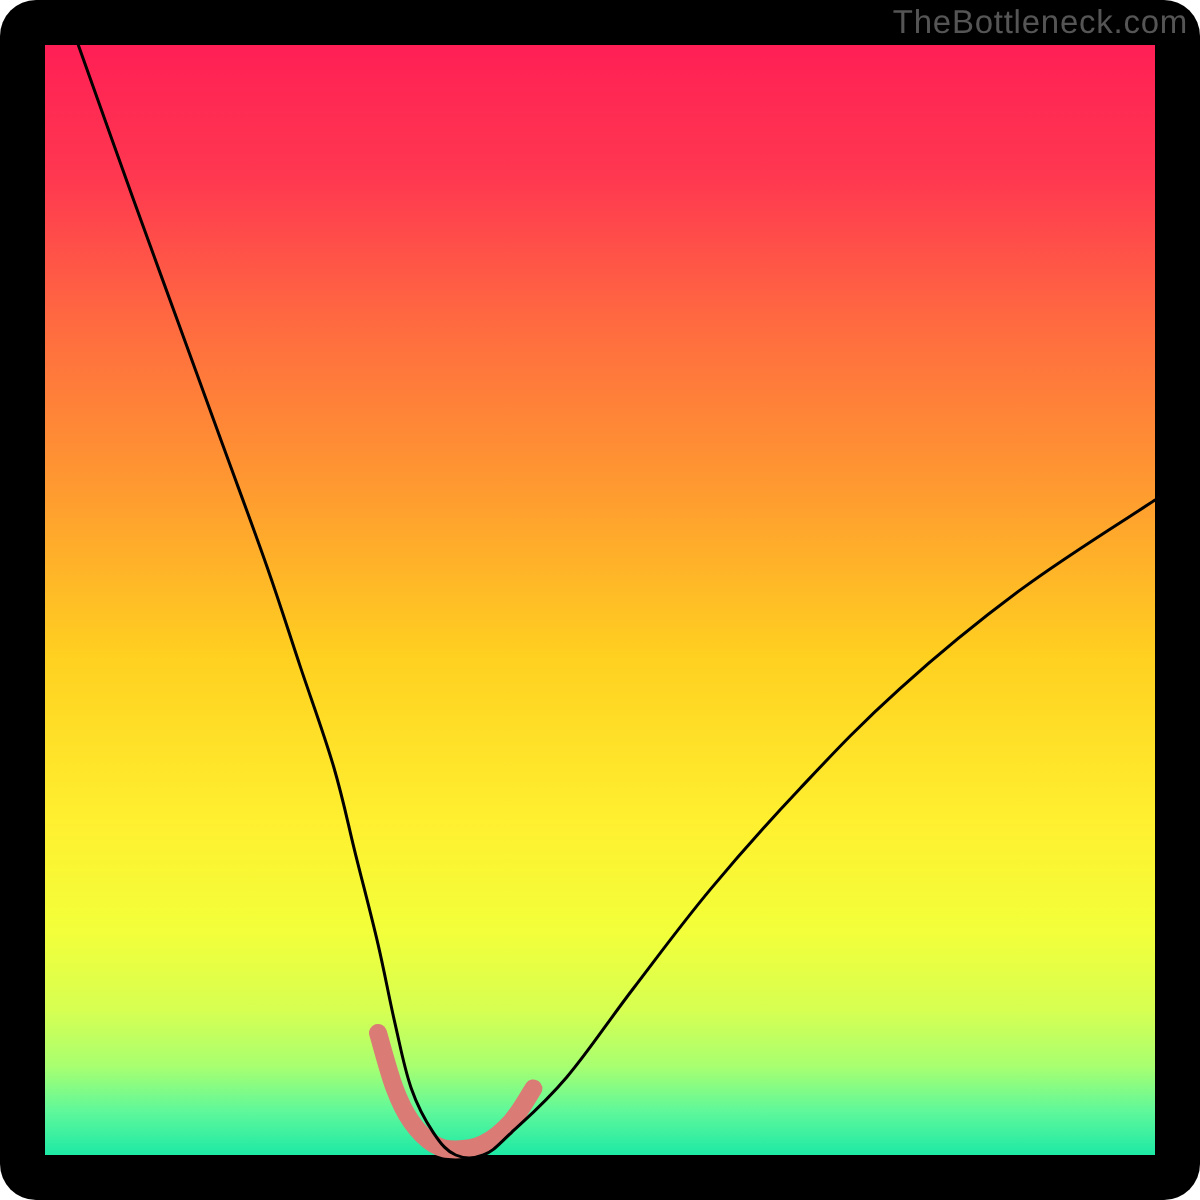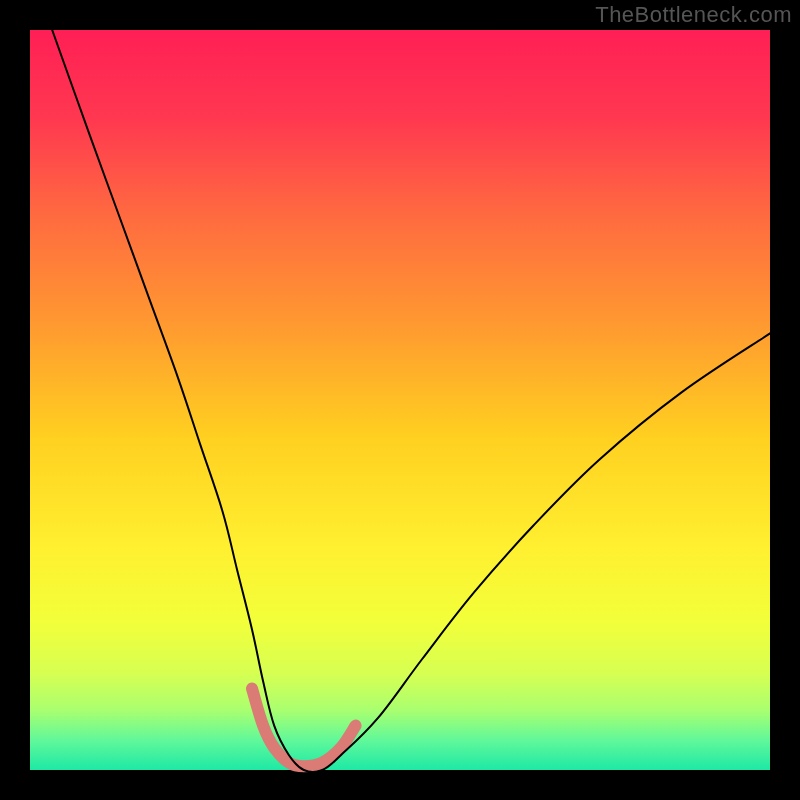--- a/index.html
+++ b/index.html
@@ -7,20 +7,21 @@
     padding: 0;
     width: 800px;
     height: 800px;
     overflow: hidden;
   }
   .frame {
     width: 800px;
     height: 800px;
     background: #000;
     position: relative;
+    border-radius: 24px;
   }
   .watermark {
     position: absolute;
     top: 2px;
     right: 8px;
     color: #555;
     font-family: Arial, Helvetica, sans-serif;
     font-size: 22px;
     font-weight: 500;
     letter-spacing: 0.5px;

